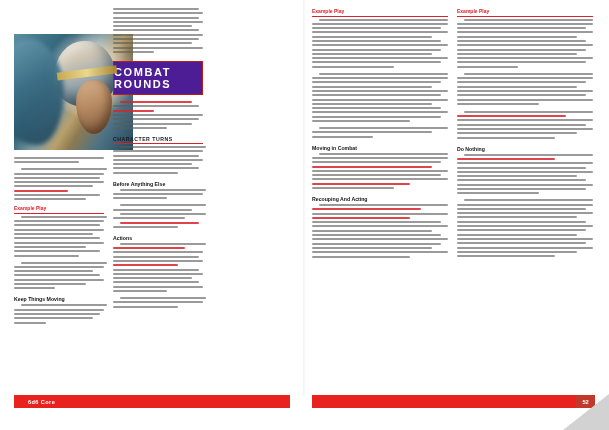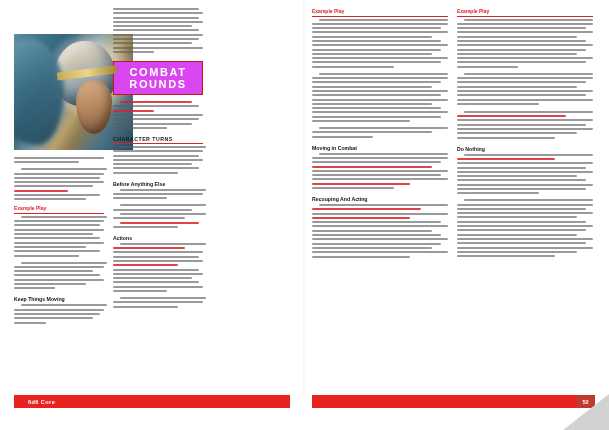--- a/index.html
+++ b/index.html
@@ -61,21 +61,21 @@
     background:#5c5c5c;opacity:.62;
   }
   .ln.ind{margin-left:7px;}
   .ln.red{background:#d8232a;opacity:.85;}
   .ln.w95{width:95%}.ln.w88{width:88%}.ln.w80{width:80%}
   .ln.w72{width:72%}.ln.w60{width:60%}.ln.w45{width:45%}
   .ln.w35{width:35%}.ln.w100{width:100%}
 
   
   .banner{
-    background:#d946ef;color:#fff;text-align:center;
+    background:#4c1d95;color:#fff;
     font-weight:700;letter-spacing:1.6px;font-size:11px;
     padding:4px 0 4px 0;margin:8px 0 6px 0;line-height:1.1;
     border:1px solid #c01a18;
   }
   .h-allcaps{
     font-size:5.2px;font-weight:700;color:#1a1a1a;letter-spacing:.5px;
     text-transform:uppercase;margin:7px 0 1.5px 0;
     border-bottom:1.1px solid #d8232a;padding-bottom:1.5px;
   }
   .h-sub{

